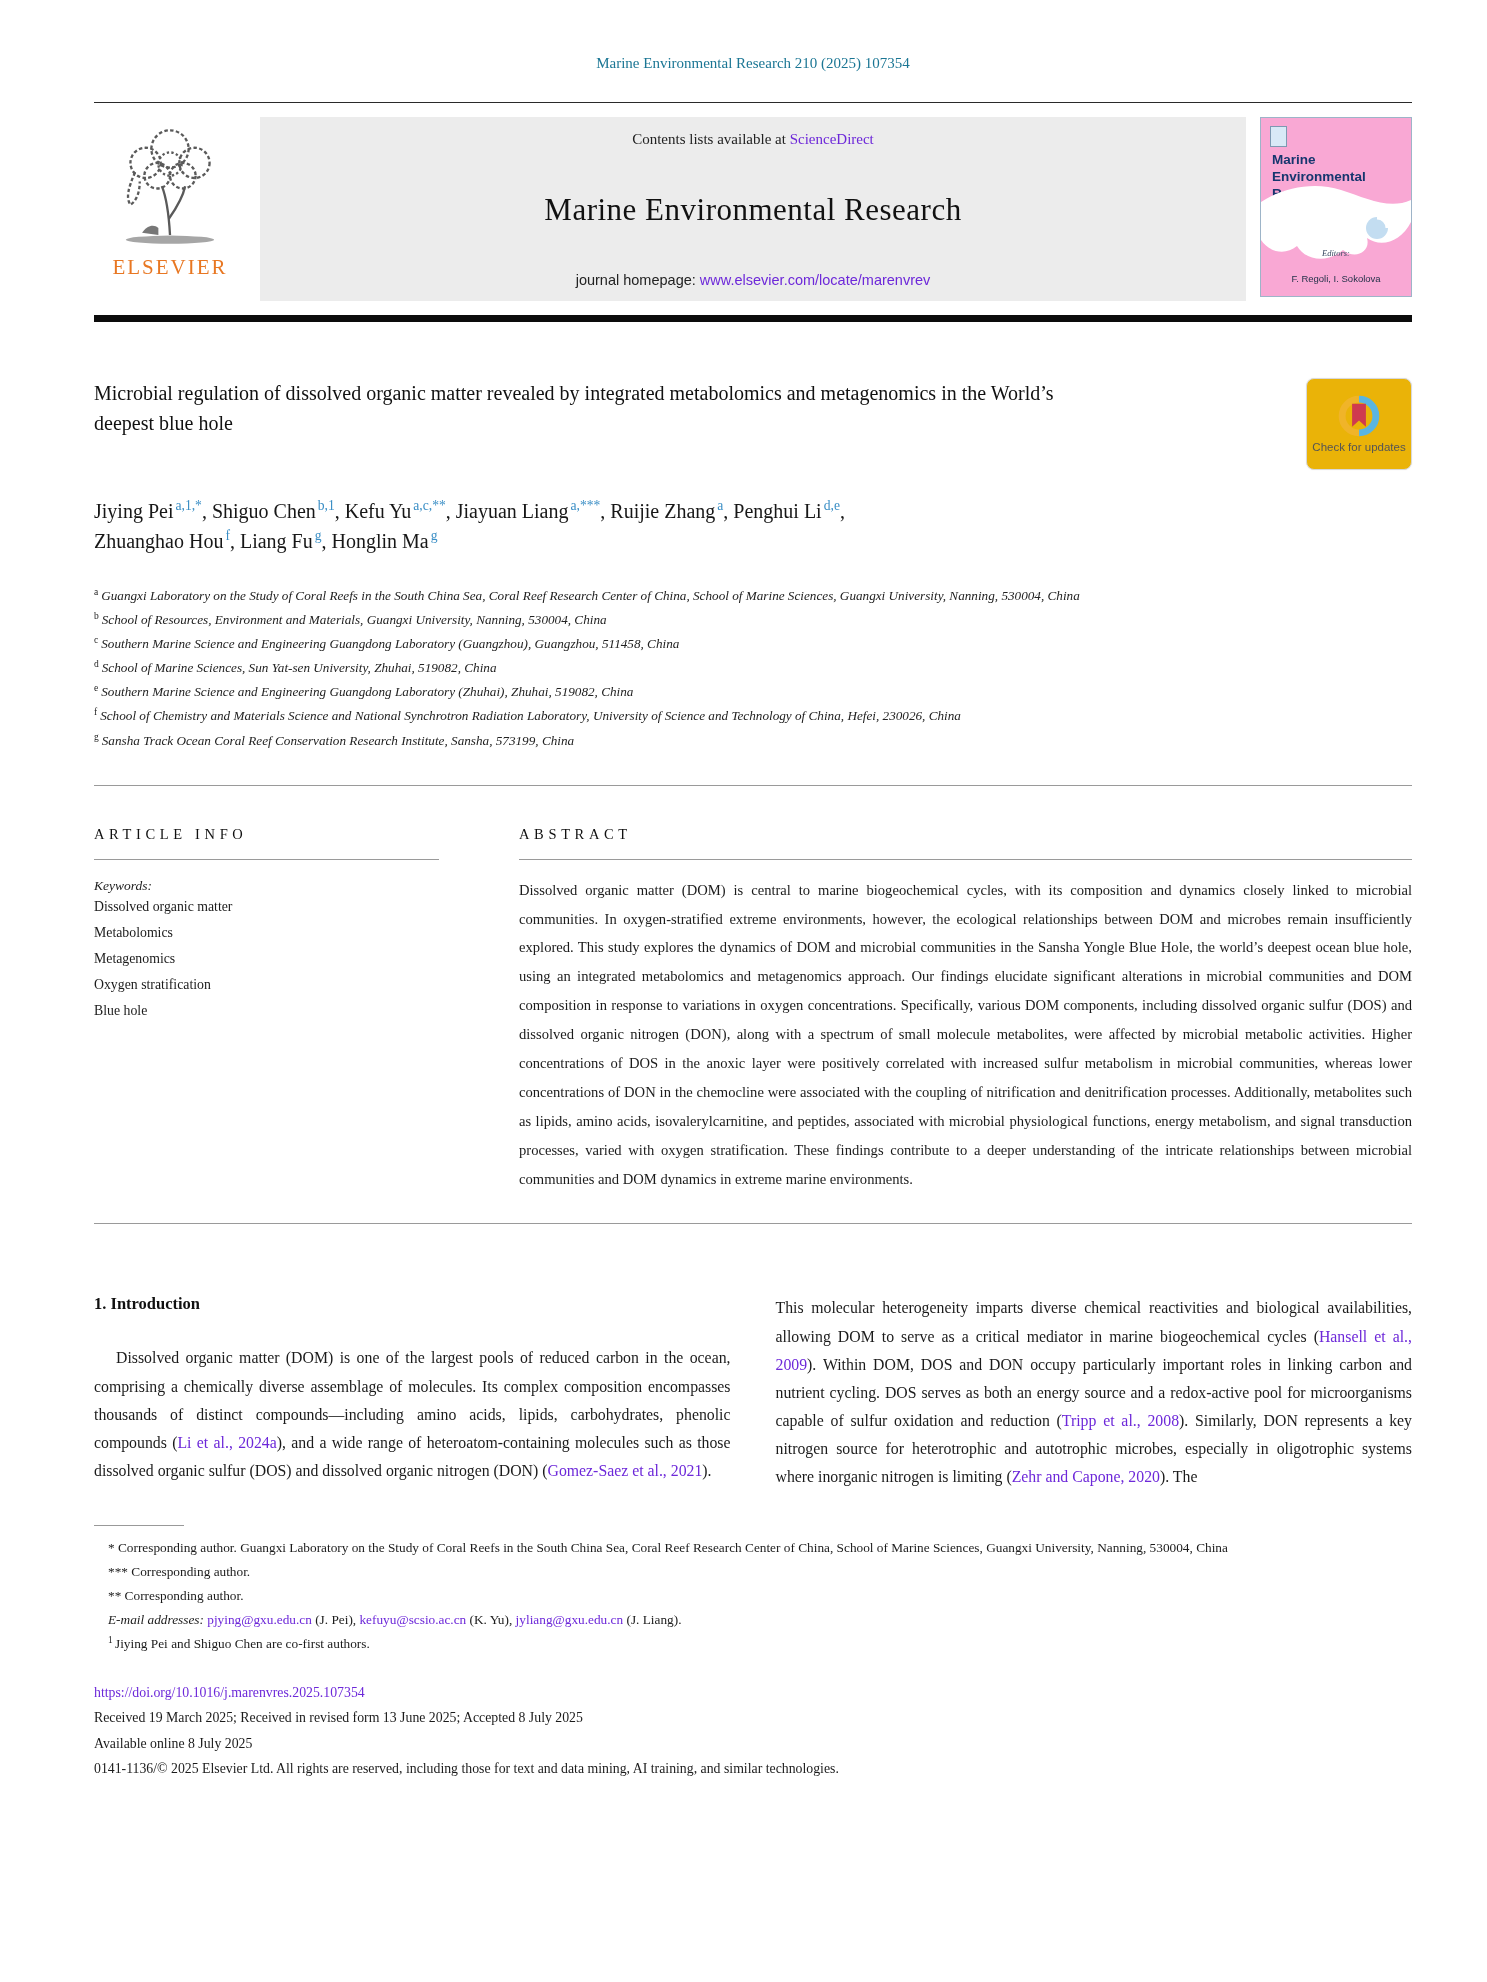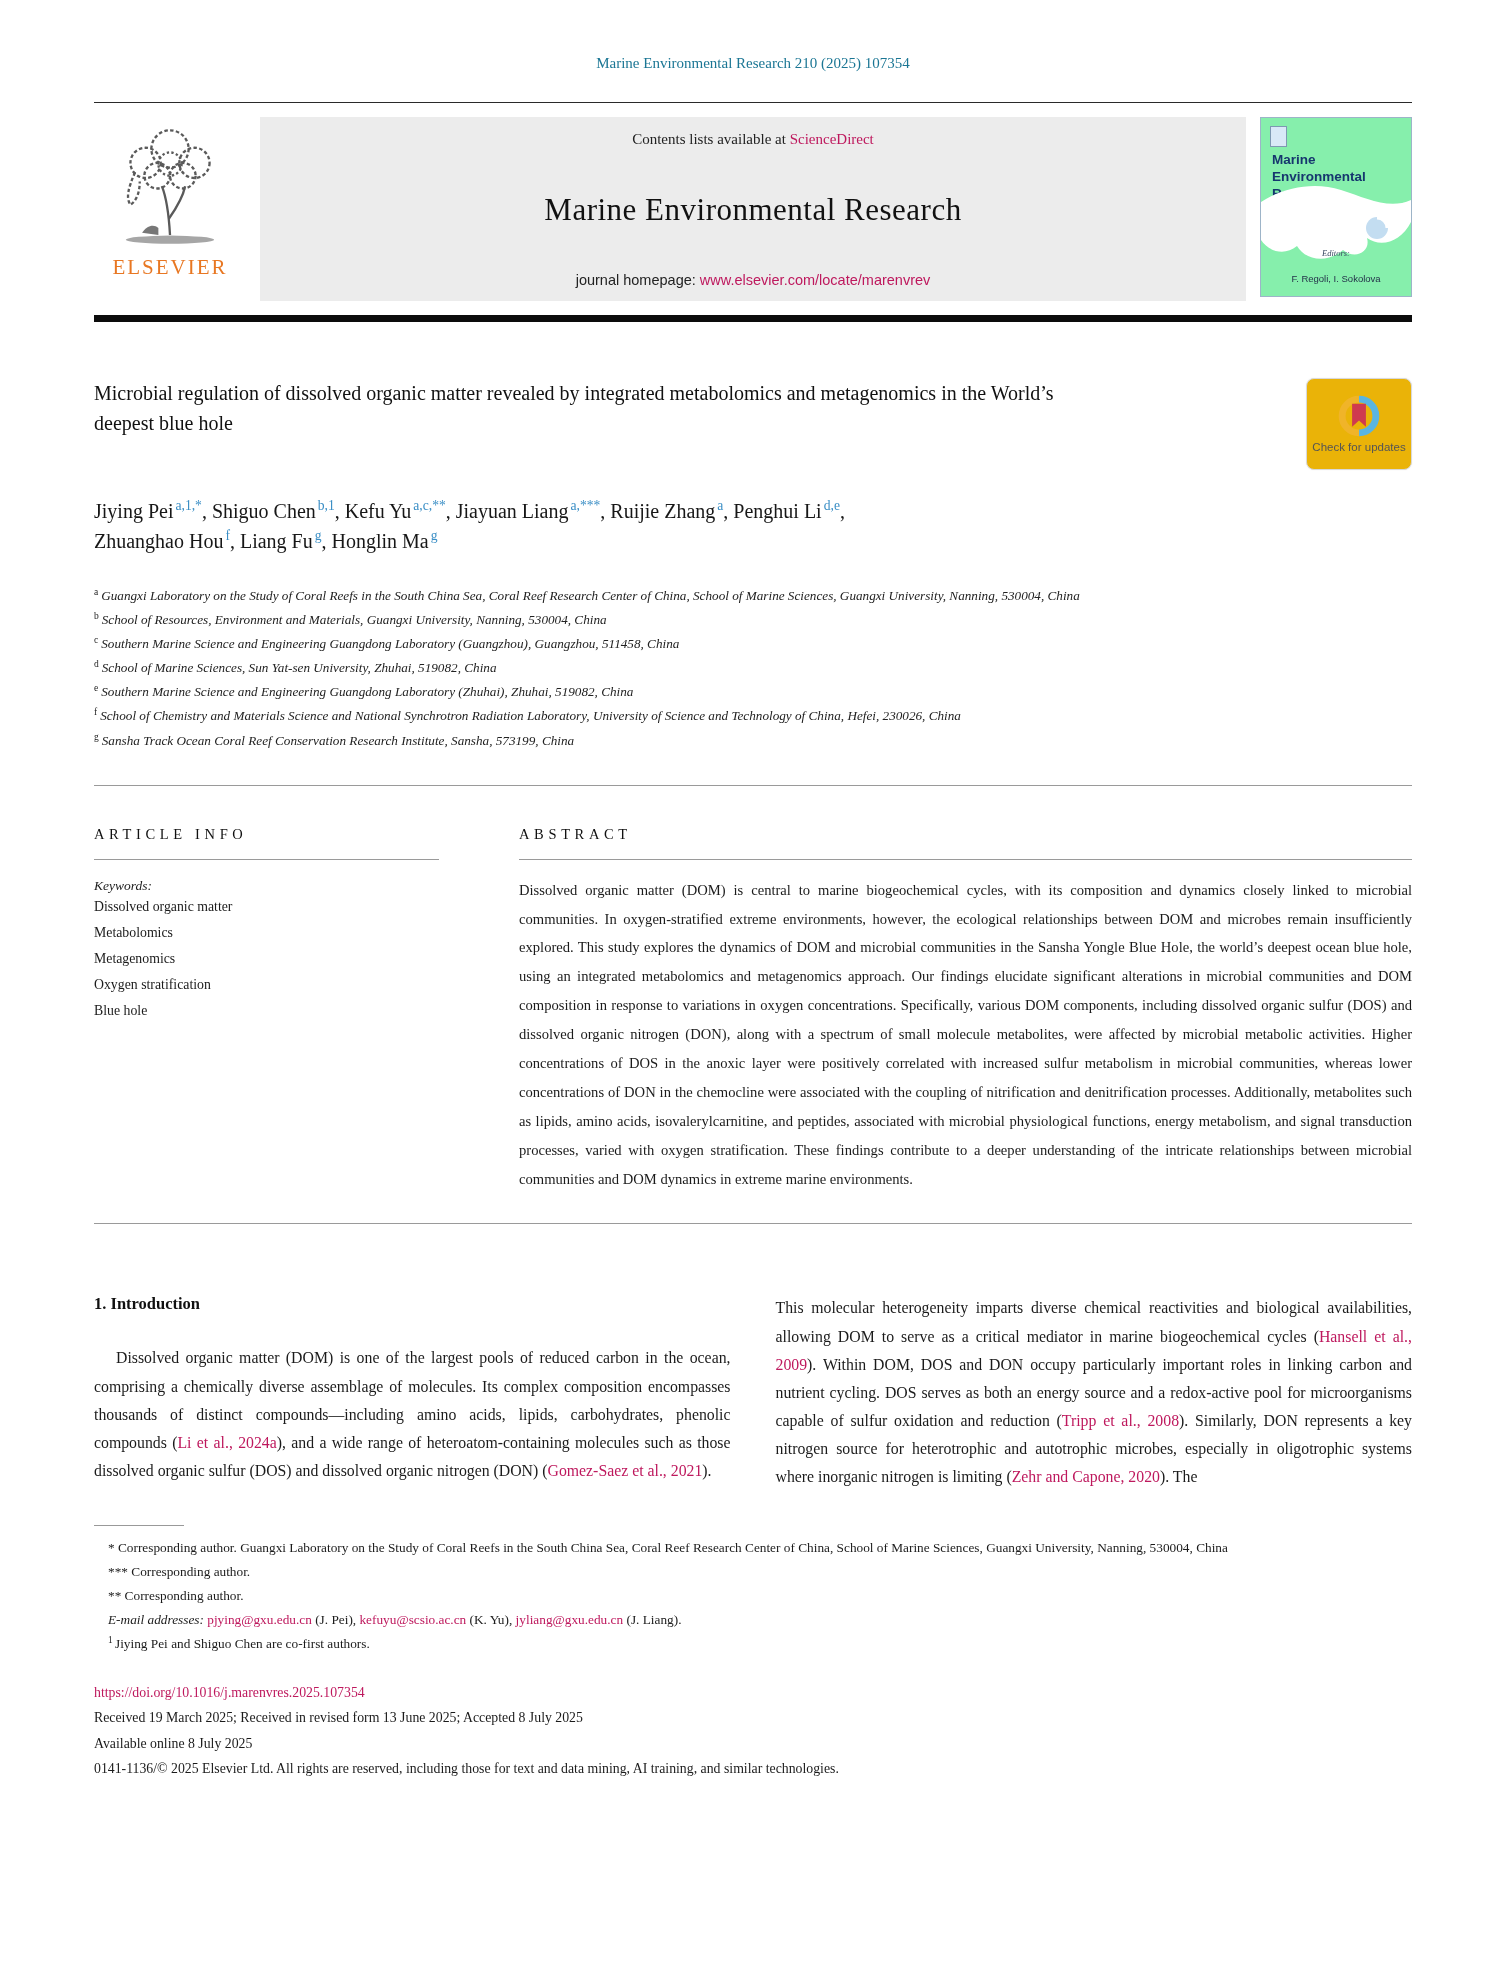--- a/index.html
+++ b/index.html
@@ -1,35 +1,35 @@
 <!DOCTYPE html>
 <html><head>
 <meta charset="utf-8">
 <style>
   html,body{margin:0;padding:0;background:#ffffff;}
   body{width:1487px;min-height:1982px;font-family:"Liberation Serif","DejaVu Serif",serif;color:#1b1b1b;}
   .page{width:1487px;min-height:1982px;box-sizing:border-box;padding:55px 75px 60px 94px;position:relative;}
-  .link{color:#be185d;text-decoration:none;cursor:pointer;}
+  .link{color:#6d28d9;text-decoration:none;cursor:pointer;}
   .it{font-style:italic;}
   .sup{vertical-align:super;font-size:68%;line-height:0;}
 
   
   .citation{color:#1b7694;text-align:center;font-size:15px;}
   .thin-rule{border:none;border-top:1.5px solid #2a2a2a;margin:30px 0 14px 0;}
 
   
   .masthead{display:flex;align-items:stretch;height:184px;}
   .logo-block{width:152px;flex:0 0 152px;display:flex;flex-direction:column;align-items:center;justify-content:flex-start;padding-top:4px;}
   .logo-block svg{width:118px;height:128px;}
   .wordmark{font-family:"Liberation Serif",serif;color:#e87722;font-size:21px;letter-spacing:2px;margin-top:6px;font-weight:500;}
   .mast-center{flex:1;background:#ececec;margin:0 14px;display:flex;flex-direction:column;justify-content:space-between;text-align:center;padding:14px 10px 13px 10px;box-sizing:border-box;}
   .contents-line{font-size:15px;color:#222;}
   .mast-title{font-size:31px;color:#111;letter-spacing:0.5px;}
   .homepage-line{font-family:"Liberation Sans","DejaVu Sans",sans-serif;font-size:14.5px;color:#222;}
-  .cover{width:150px;flex:0 0 150px;height:178px;background:#86efac;border:1px solid #9db4c8;position:relative;overflow:hidden;}
+  .cover{width:150px;flex:0 0 150px;height:178px;background:#f9a8d4;border:1px solid #9db4c8;position:relative;overflow:hidden;}
   .cover-logo{position:absolute;top:8px;left:9px;width:15px;height:19px;border:1px solid #7e99b2;background:#d9e9f7;}
   .cover-logo:before{content:"";position:absolute;left:3px;top:2px;width:9px;height:10px;border:1px dotted #5d7document;border:1px dotted #5d7astic;}
   .cover-title{position:absolute;top:34px;left:11px;color:#16366e;font-family:"Liberation Sans","DejaVu Sans",sans-serif;font-weight:bold;font-size:13.5px;line-height:1.25;}
   .cover svg.wave{position:absolute;left:0;top:62px;width:150px;height:85px;}
   .cover-editors-label{position:absolute;bottom:38px;width:100%;text-align:center;font-size:8.5px;font-style:italic;color:#3a4a63;}
   .cover-editors{position:absolute;bottom:12px;width:100%;text-align:center;font-size:9.5px;color:#24324a;font-family:"Liberation Sans",sans-serif;}
 
   .thick-bar{height:7px;background:#0c0c0c;margin-top:14px;}
 
   

